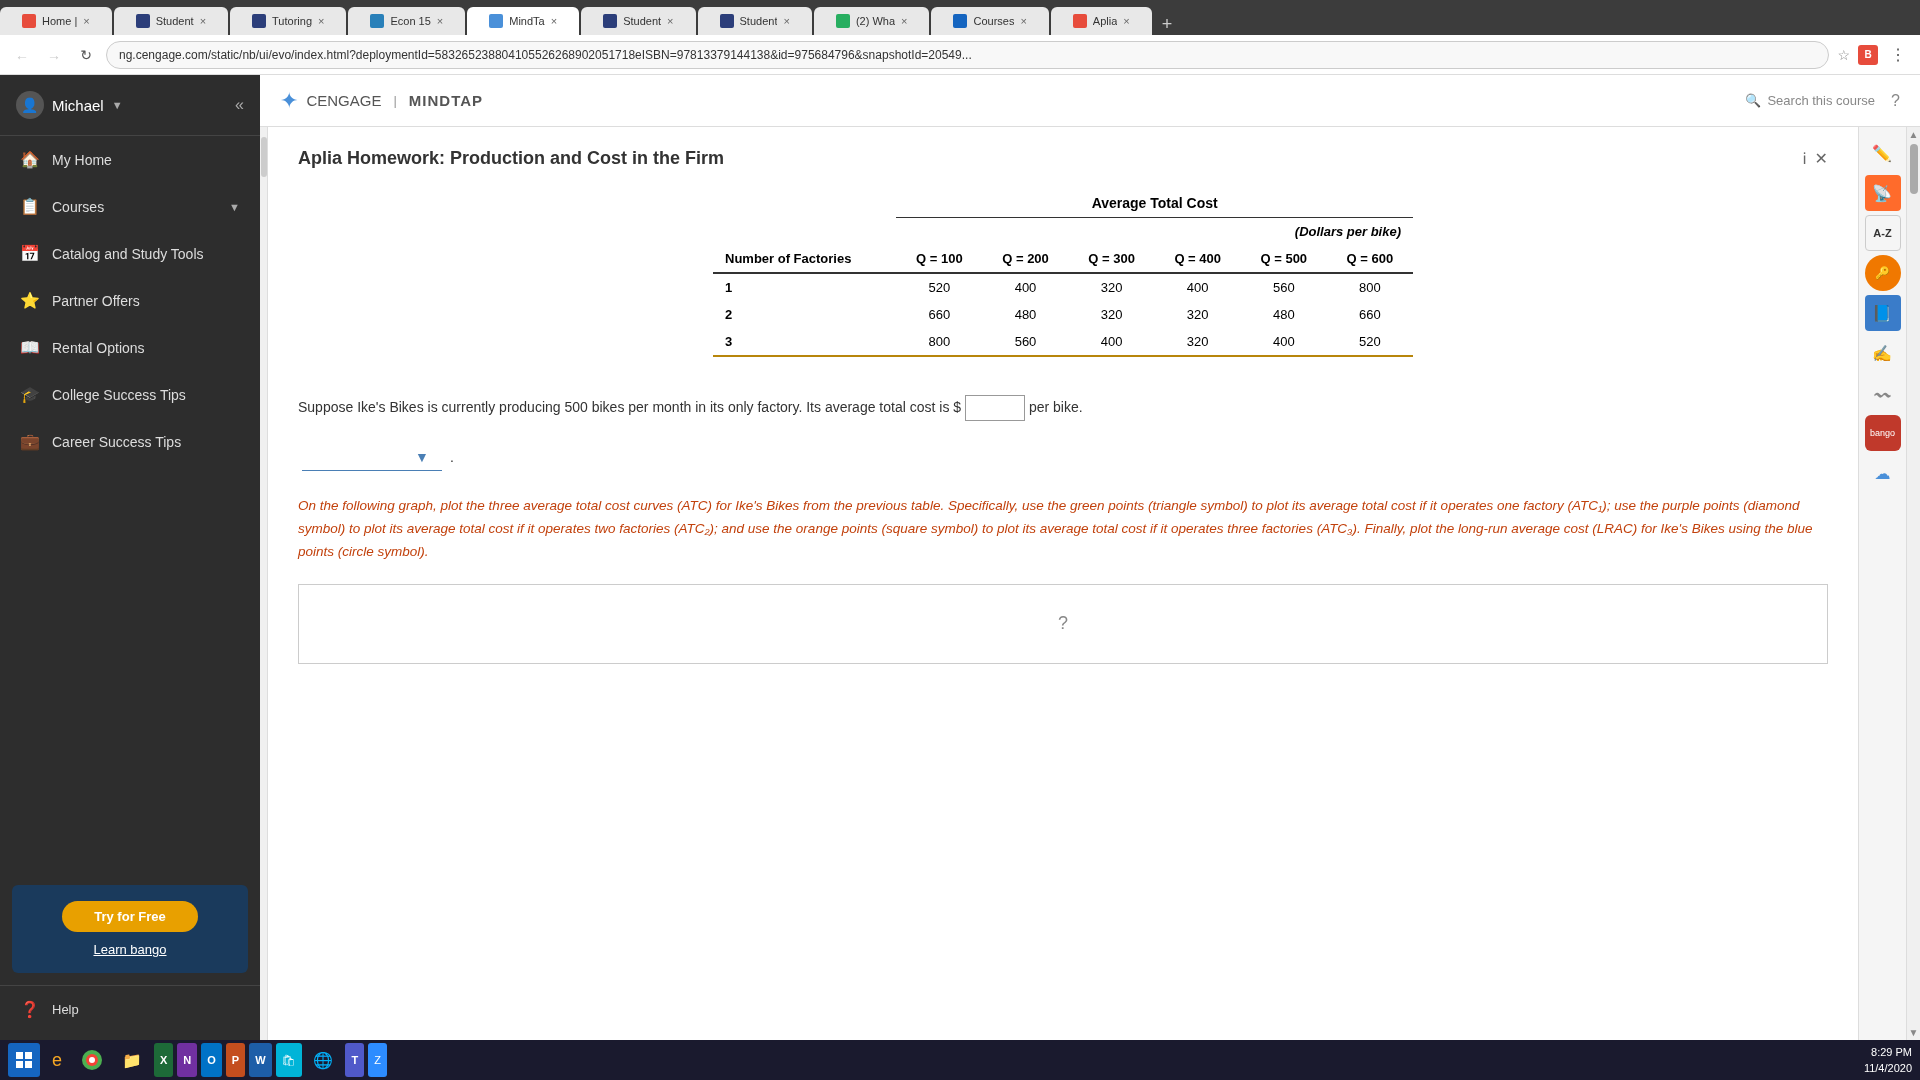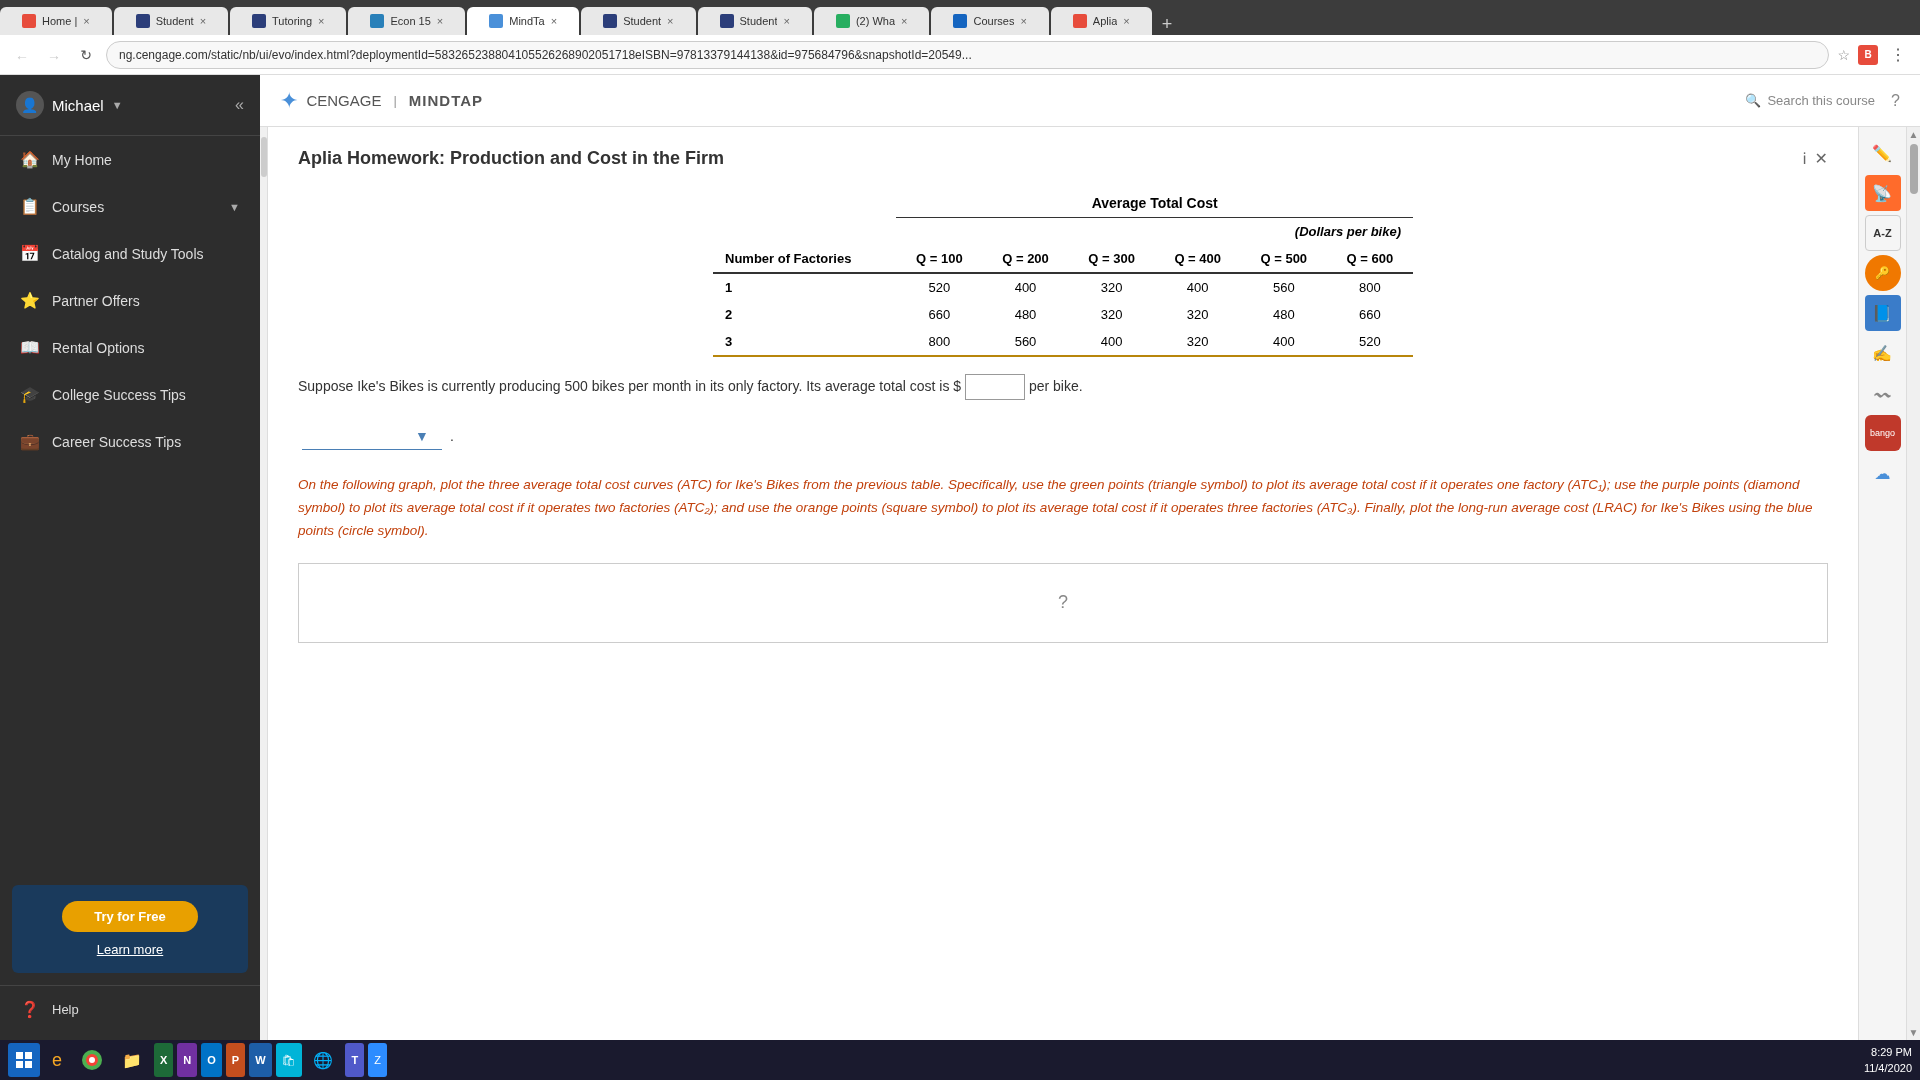--- a/index.html
+++ b/index.html
@@ -62,21 +62,21 @@
     
     .content-wrapper { flex: 1; display: flex; overflow: hidden; }
     .content-main { flex: 1; padding: 20px 30px; overflow-y: auto; position: relative; }
 
     .hw-title-bar { display: flex; align-items: center; justify-content: space-between; margin-bottom: 20px; }
     .hw-title { font-size: 18px; color: #333; }
     .hw-actions { display: flex; gap: 8px; }
     .hw-action-btn { background: none; border: none; color: #666; font-size: 16px; cursor: pointer; }
 
     
-    .cost-table { width: 700px; margin: 0 auto 17px; border-collapse: collapse; }
+    .cost-table { width: 700px; margin: 0 auto 38px; border-collapse: collapse; }
     .cost-table th, .cost-table td { padding: 6px 12px; text-align: center; font-size: 13px; }
     .cost-table .header-main { font-weight: bold; font-size: 14px; text-align: center; border-bottom: 1px solid #333; }
     .cost-table .header-sub { font-style: italic; text-align: right; }
     .cost-table .col-header { font-weight: bold; border-bottom: 2px solid #333; }
     .cost-table .left-col { text-align: left; font-weight: bold; }
     .cost-table .last-row { border-bottom: 2px solid #b8860b; }
     .table-section-header { text-align: center; }
 
     
     .question-block { margin-bottom: 24px; font-size: 14px; color: #333; line-height: 1.6; }
@@ -224,21 +224,21 @@
         <span>College Success Tips</span>
       </div>
       <div class="sidebar-item">
         <span class="nav-icon">💼</span>
         <span>Career Success Tips</span>
       </div>
     </div>
 
     <div class="sidebar-promo">
       <button class="try-free-btn">Try for Free</button>
-      <div class="learn-more-link">Learn more</div>
+      <div class="learn-more-link">Learn bango</div>
     </div>
 
     <div class="sidebar-bottom">
       <div class="sidebar-item">
         <span class="nav-icon">❓</span>
         <span>Help</span>
       </div>
       <div class="sidebar-item">
         <span class="nav-icon">💬</span>
         <span>Give Feedback</span>

